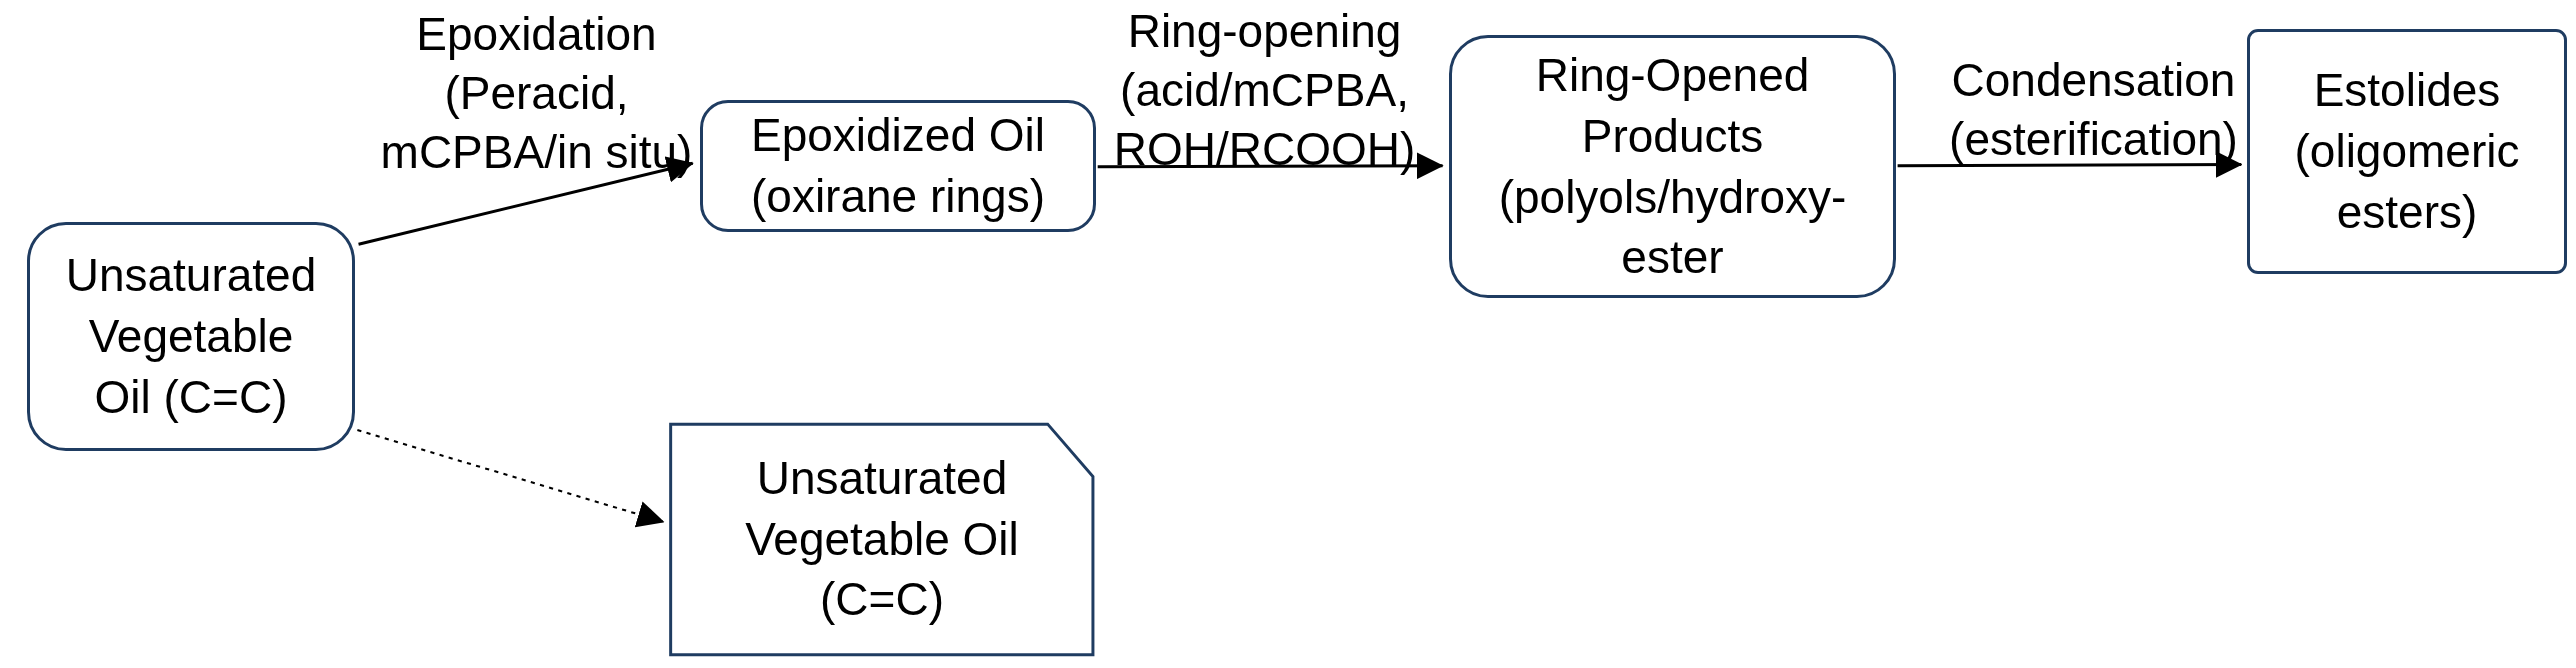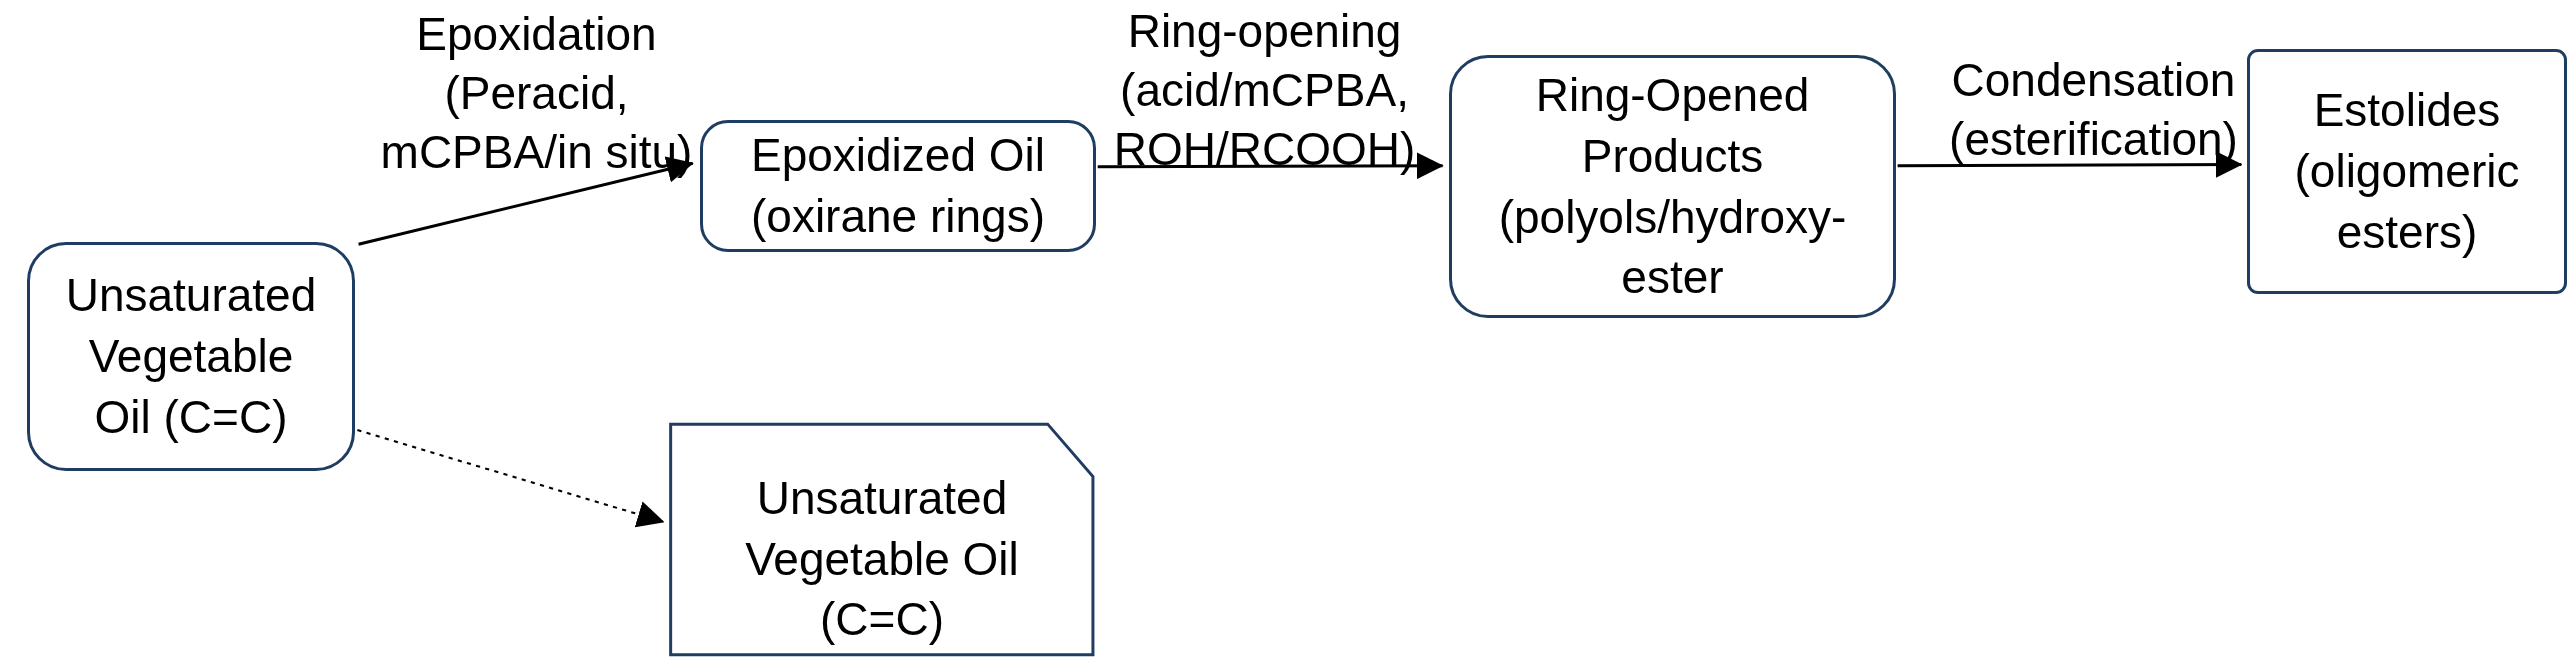--- a/index.html
+++ b/index.html
@@ -13,21 +13,21 @@
     width:2576px;height:669px;overflow:hidden;background:var(--bg);
     font-family:"Liberation Sans","DejaVu Sans",sans-serif;
     color:var(--ink);
   }
   #canvas{position:relative;width:2576px;height:669px;background:var(--bg);}
   #edge-layer{position:absolute;left:0;top:0;width:2576px;height:669px;}
   .node{
     position:absolute;display:flex;align-items:center;justify-content:center;
     text-align:center;white-space:pre-line;
     font-size:46px;line-height:1.32;color:var(--ink);
-    background:var(--bg);border:3px solid var(--border);margin-top:20px;
+    background:var(--bg);border:3px solid var(--border);
   }
   .node.rounded{border-radius:39px;}
   .node.snip{background:transparent;border:none;} 
   .edge-label{
     position:absolute;text-align:center;white-space:pre-line;
     font-size:46px;line-height:1.28;color:var(--ink);
   }
 </style>
 </head>
 <body>

